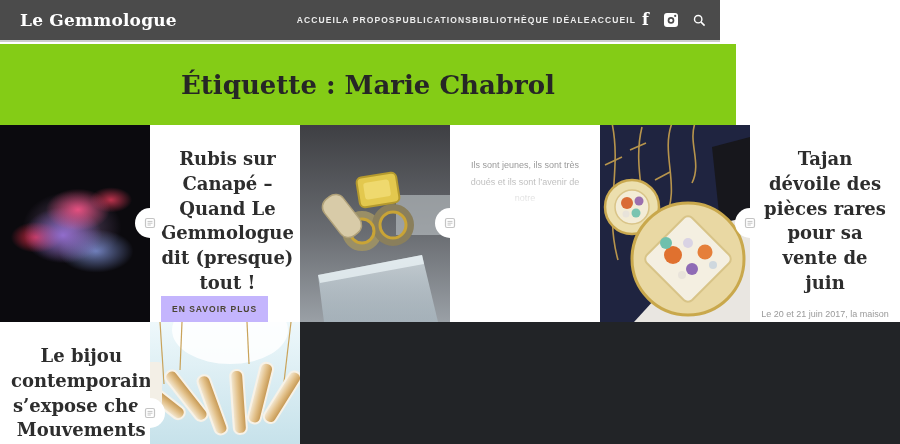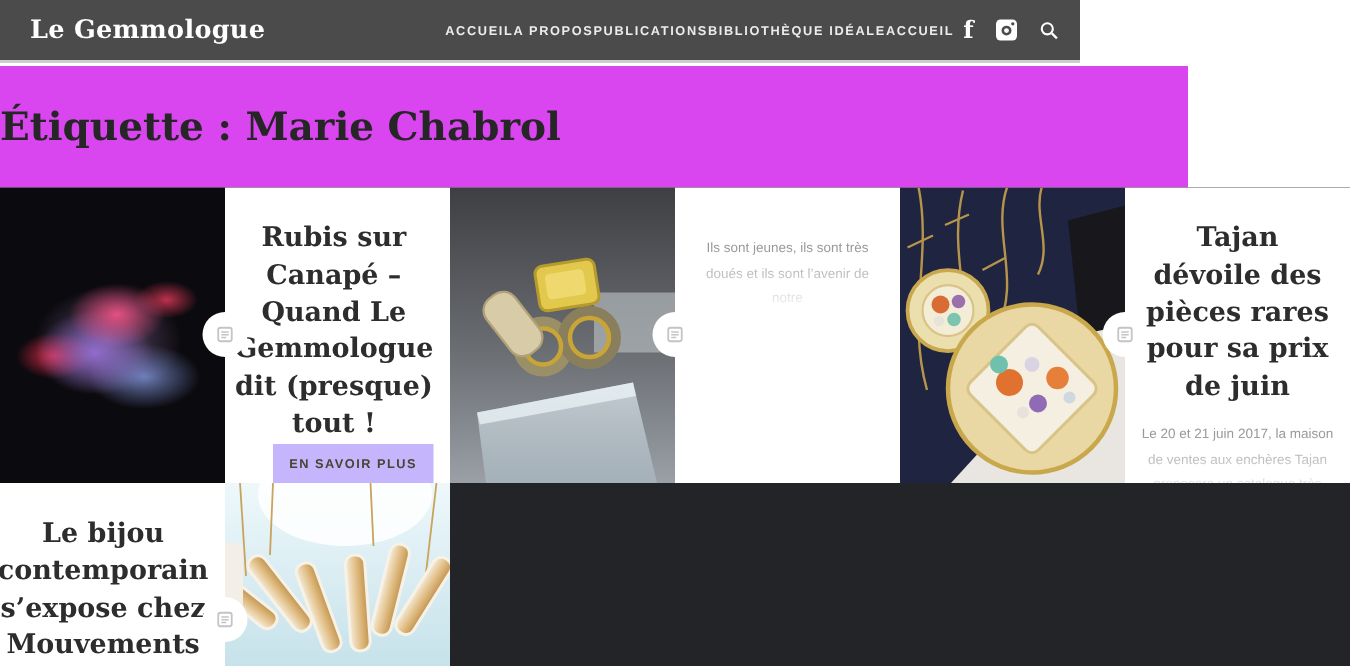--- a/index.html
+++ b/index.html
@@ -15,31 +15,31 @@
     font-size:17px; color:#ffffff; margin-left:20px; letter-spacing:.2px; }
   .nav { margin-left:auto; display:flex; align-items:center; margin-right:14px; }
   .nav-item { font-size:8.5px; font-weight:bold; letter-spacing:1.1px;
     color:#ececec; cursor:pointer; white-space:nowrap; }
   .social { display:flex; align-items:center; gap:14px; margin-left:6px; }
   .icon-btn { display:flex; align-items:center; justify-content:center; cursor:pointer; }
   .fb-glyph { font-family:"DejaVu Serif","Liberation Serif",serif; font-weight:bold;
     font-size:16px; color:#fff; line-height:1; }
 
   
-  .title-band { position:absolute; top:44px; left:0; width:792px; height:81px;
-    background:#d946ef; display:flex; align-items:center; justify-content:flex-start; }
+  .title-band { position:absolute; top:44px; left:0; width:736px; height:81px;
+    background:#84cc16; display:flex; align-items:center; justify-content:center; }
   .page-heading { font-family:"DejaVu Serif","Liberation Serif",serif; font-weight:bold;
     font-size:26px; color:#262626; }
 
   
   .grid { position:absolute; top:125px; left:0; width:900px; height:319px;
     background:#222427; overflow:hidden; }
   .tile { position:absolute; width:150px; height:197px; overflow:hidden; }
 
-  .card { background:#fff; display:flex; flex-direction:column; align-items:flex-end;
+  .card { background:#fff; display:flex; flex-direction:column; align-items:flex-start;
     text-align:center; padding:22px 11px 15px; }
   .card-title { font-family:"DejaVu Serif","Liberation Serif",serif; font-weight:bold;
     font-size:18px; line-height:1.38; color:#2d2d2d; cursor:pointer; }
   .excerpt { margin-top:10px; font-size:9px; line-height:1.85; color:#979797;
     -webkit-mask-image:linear-gradient(to bottom,#000 15%,rgba(0,0,0,.08) 100%);
     mask-image:linear-gradient(to bottom,#000 15%,rgba(0,0,0,.08) 100%); }
   .btn { margin-top:auto; background:#c4b5fd; color:#4a4433; border:none;
     font-family:"Liberation Sans",sans-serif; font-size:8.5px; font-weight:bold;
     letter-spacing:1px; padding:8px 11px; cursor:pointer; white-space:nowrap; }
 
@@ -169,21 +169,21 @@
           <circle cx="66" cy="118" r="6" fill="#6fc0ad"></circle>
           <circle cx="92" cy="144" r="6" fill="#8f6bb5"></circle>
           <circle cx="88" cy="118" r="5" fill="#d9d3e4"></circle>
           <circle cx="82" cy="150" r="4" fill="#e8e3da"></circle>
           <circle cx="113" cy="140" r="4" fill="#cfd8de"></circle>
         </g>
       </svg>
     </div>
 
     <div class="tile card" style="left:750px; top:0;">
-      <div class="card-title">Tajan dévoile des pièces rares pour sa prix de juin</div>
+      <div class="card-title">Tajan dévoile des pièces rares pour sa vente de juin</div>
       <div class="excerpt">Le 20 et 21 juin 2017, la maison de ventes aux enchères Tajan proposera un catalogue très</div>
 
     </div>
 
     <div class="tile card" style="left:0; top:197px;">
       <div class="card-title">Le bijou contemporain s’expose chez Mouvements Modernes</div>
     </div>
 
     <div class="tile img-tile" style="left:150px; top:197px;">
       <svg width="150" height="197" viewBox="0 0 150 197">

